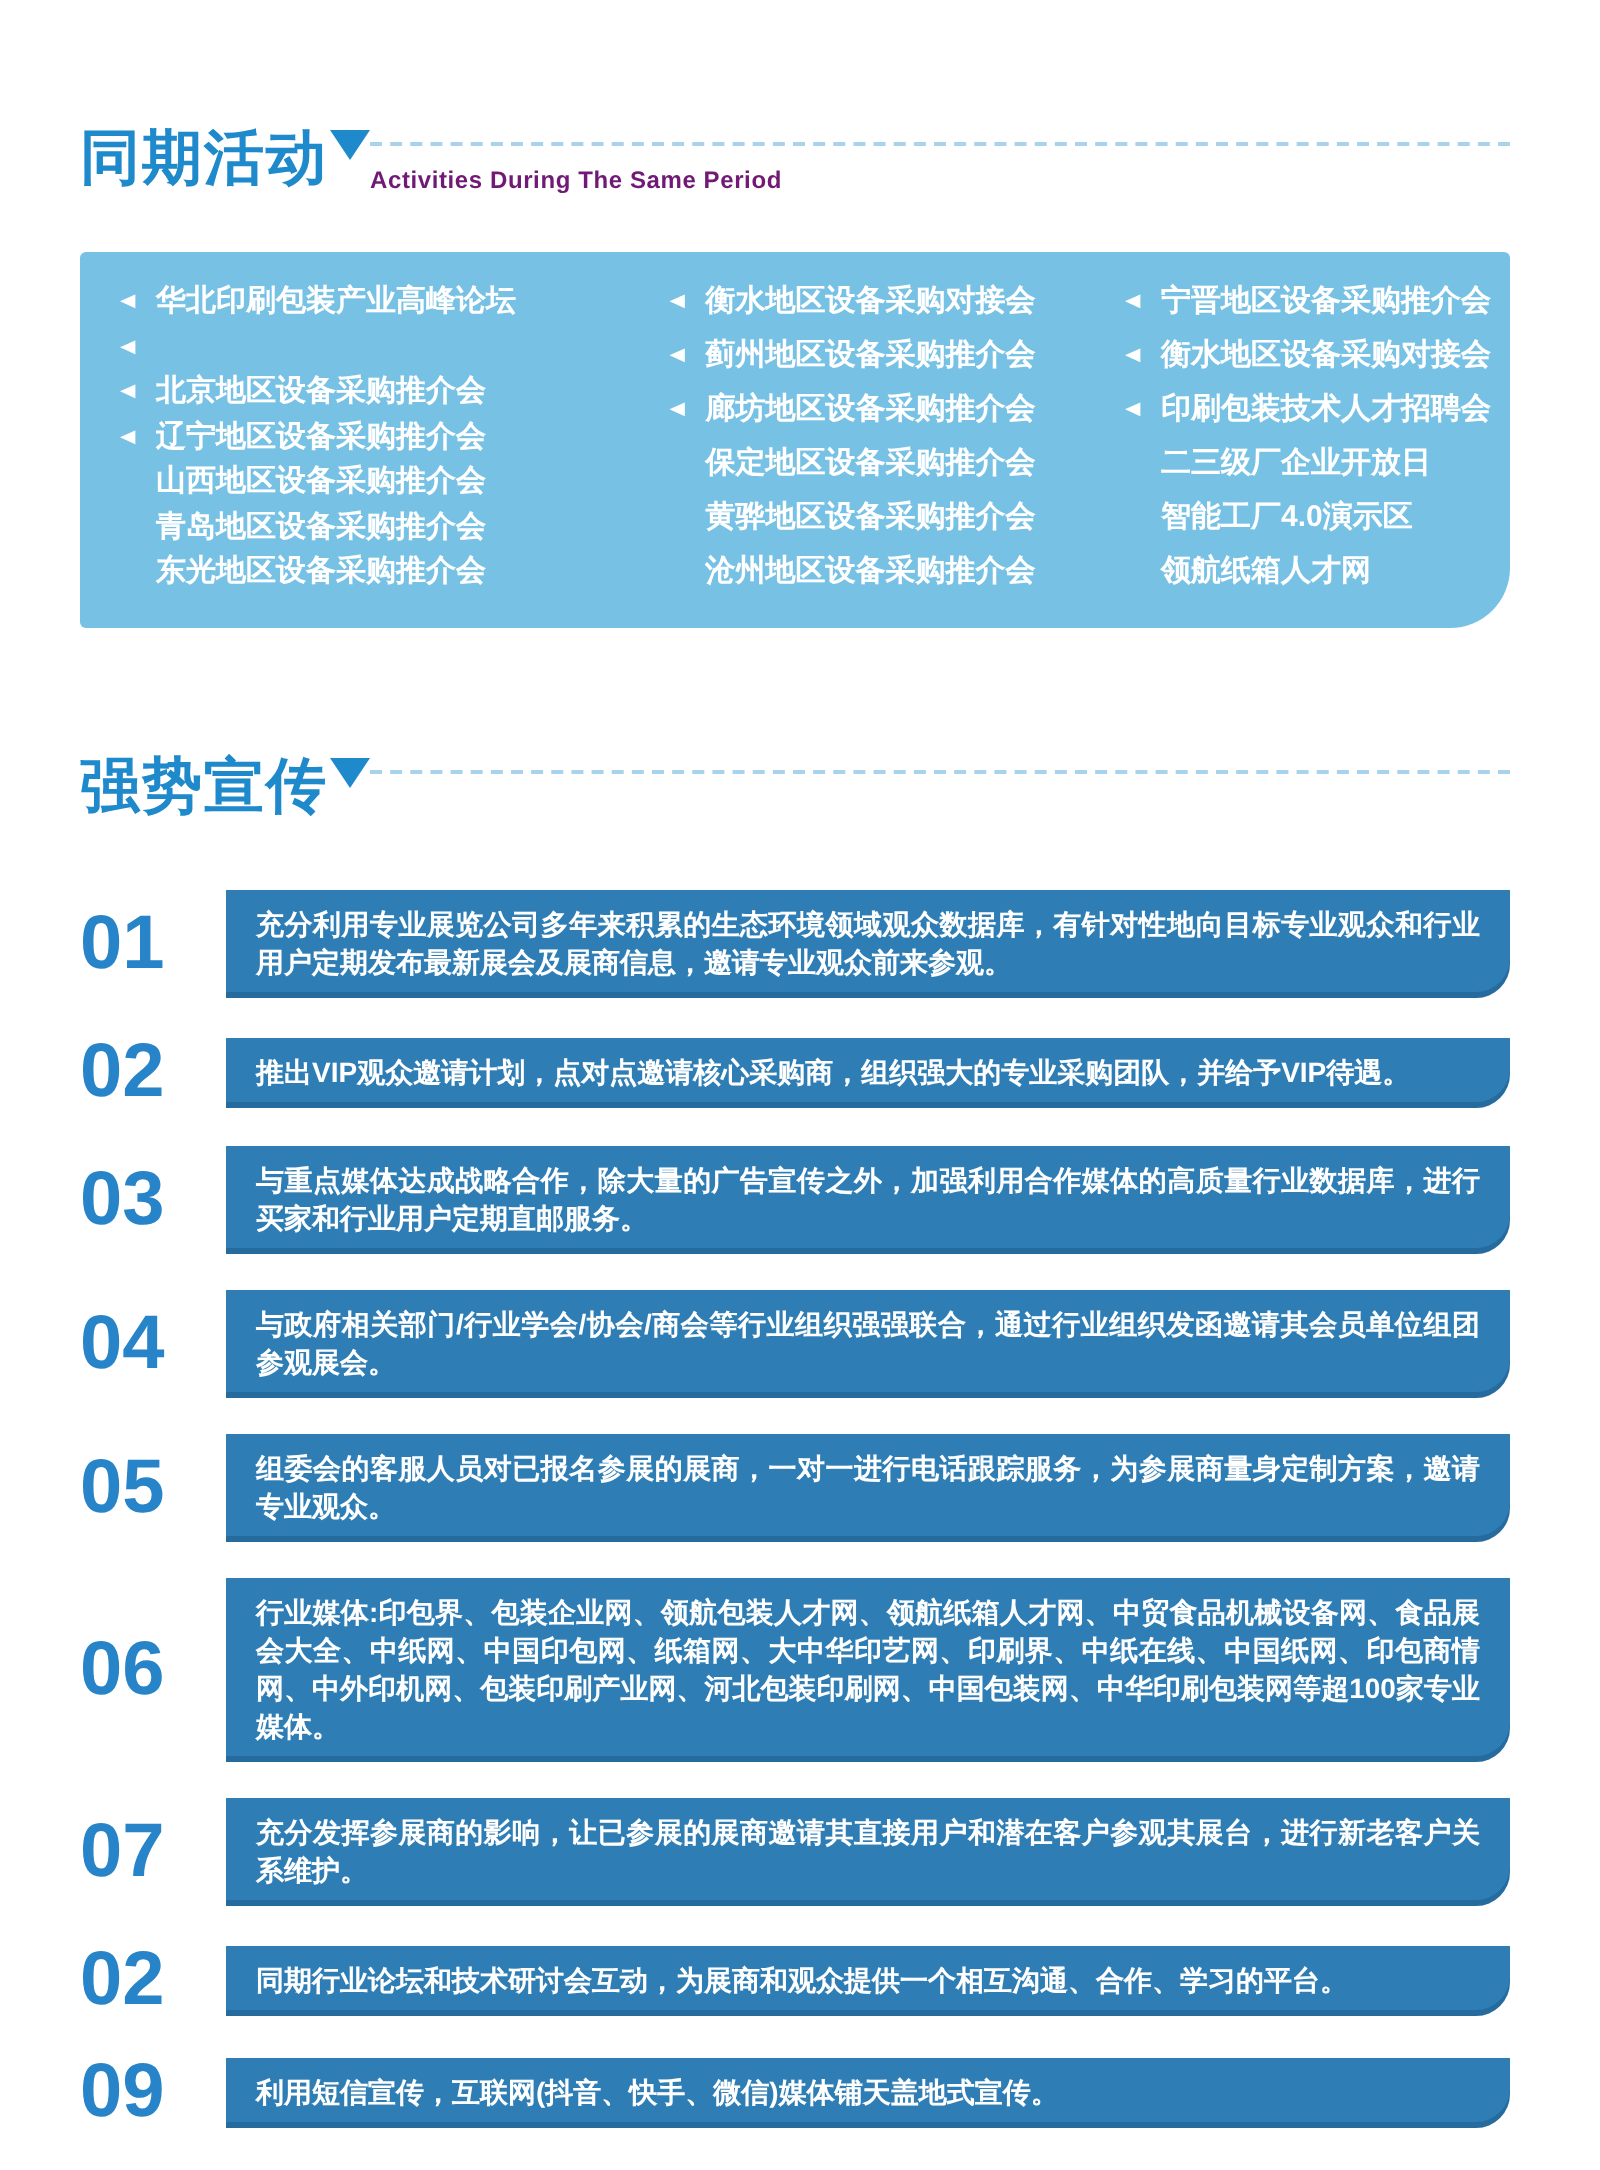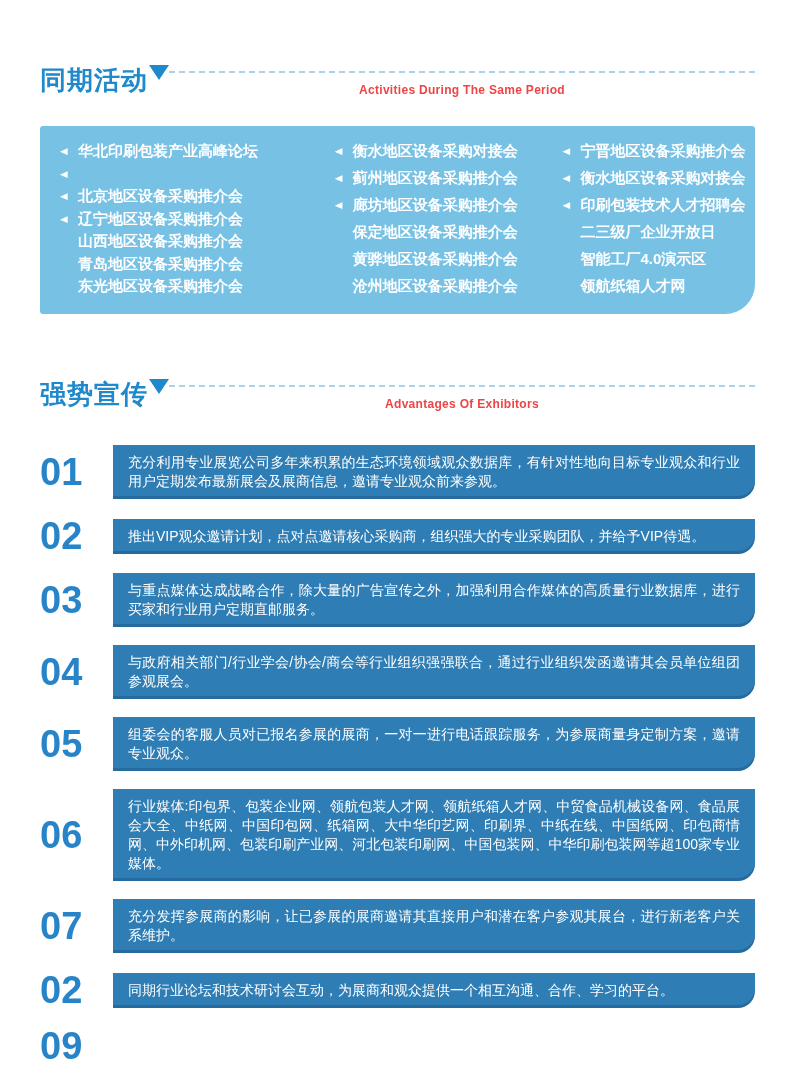--- a/index.html
+++ b/index.html
@@ -6,33 +6,33 @@
   body{
     width:800px;height:1085px;overflow:hidden;
     font-family:"Liberation Sans","DejaVu Sans",sans-serif;
     -webkit-font-smoothing:antialiased;
   }
   .page{box-sizing:border-box;width:800px;height:1085px;padding:62px 45px 0 40px;}
 
   
   .sec-header{display:flex;align-items:flex-start;}
   .sec-title{
-    font-size:26px;font-weight:bold;color:#1e89cb;line-height:36px;
+    font-size:30px;font-weight:bold;color:#1e89cb;line-height:36px;
     letter-spacing:1px;white-space:nowrap;
   }
   .tri-down{
     width:0;height:0;margin:3px 0 0 1px;
     border-left:10px solid transparent;border-right:10px solid transparent;
     border-top:15px solid #1e89cb;flex:0 0 auto;
   }
   .rule-wrap{flex:1;padding-top:9px;min-width:0;}
   .rule{border-top:2px dashed #a9d2ec;height:0;}
   .subtitle{
-    text-align:center;margin-top:10px;font-size:12px;font-weight:bold;
-    color:#ef4444;letter-spacing:.3px;
+    text-align:left;margin-top:10px;font-size:12px;font-weight:bold;
+    color:#701a75;letter-spacing:.3px;
   }
 
   
   .activity-box{
     box-sizing:border-box;margin-top:28px;height:188px;
     background:#77c1e5;border-radius:3px 3px 30px 3px;
     padding:15px 25px 18px 20px;
     display:flex;
   }
   .box-col{display:flex;flex-direction:column;justify-content:space-between;}
@@ -48,21 +48,21 @@
   
   .promo-list{margin-top:33px;}
   .promo-row{display:flex;align-items:center;margin-bottom:18px;}
   .promo-num{
     flex:0 0 73px;font-size:38px;font-weight:bold;color:#2884c8;
     line-height:1;letter-spacing:0px;
   }
   .promo-bar{
     flex:1;background:#2e7db4;color:#fff;
     border-radius:0 0 17px 0;
-    padding:8px 15px;font-size:14px;font-weight:normal;line-height:19px;
+    padding:8px 15px;font-size:14px;font-weight:bold;line-height:19px;
     box-shadow:inset 0 -3px 0 rgba(0,30,60,.18);
     text-align:justify;
   }
   .gap-between-sections{height:62px;}
 </style>
 </head>
 <body>
 
 <div class="page">
 
@@ -159,21 +159,20 @@
       </div>
   </div>
 
   <div class="gap-between-sections"></div>
 
   <div class="sec-header">
     <span class="sec-title">强势宣传</span>
     <span class="tri-down"></span>
     <div class="rule-wrap">
       <div class="rule"></div>
-      <div class="subtitle">Advantages Of Exhibitors</div>
     </div>
   </div>
 
   <div class="promo-list">
       <div class="promo-row">
     <div class="promo-num">01</div>
     <div class="promo-bar">充分利用专业展览公司多年来积累的生态环境领域观众数据库，有针对性地向目标专业观众和行业用户定期发布最新展会及展商信息，邀请专业观众前来参观。</div>
   </div>
       <div class="promo-row">
     <div class="promo-num">02</div>
@@ -198,16 +197,17 @@
       <div class="promo-row">
     <div class="promo-num">07</div>
     <div class="promo-bar">充分发挥参展商的影响，让已参展的展商邀请其直接用户和潜在客户参观其展台，进行新老客户关系维护。</div>
   </div>
       <div class="promo-row">
     <div class="promo-num">02</div>
     <div class="promo-bar">同期行业论坛和技术研讨会互动，为展商和观众提供一个相互沟通、合作、学习的平台。</div>
   </div>
       <div class="promo-row">
     <div class="promo-num">09</div>
+    <div class="promo-bar">利用短信宣传，互联网(抖音、快手、微信)媒体铺天盖地式宣传。</div>
   </div>
     </div>
 
 </div>
 
 </body></html>

